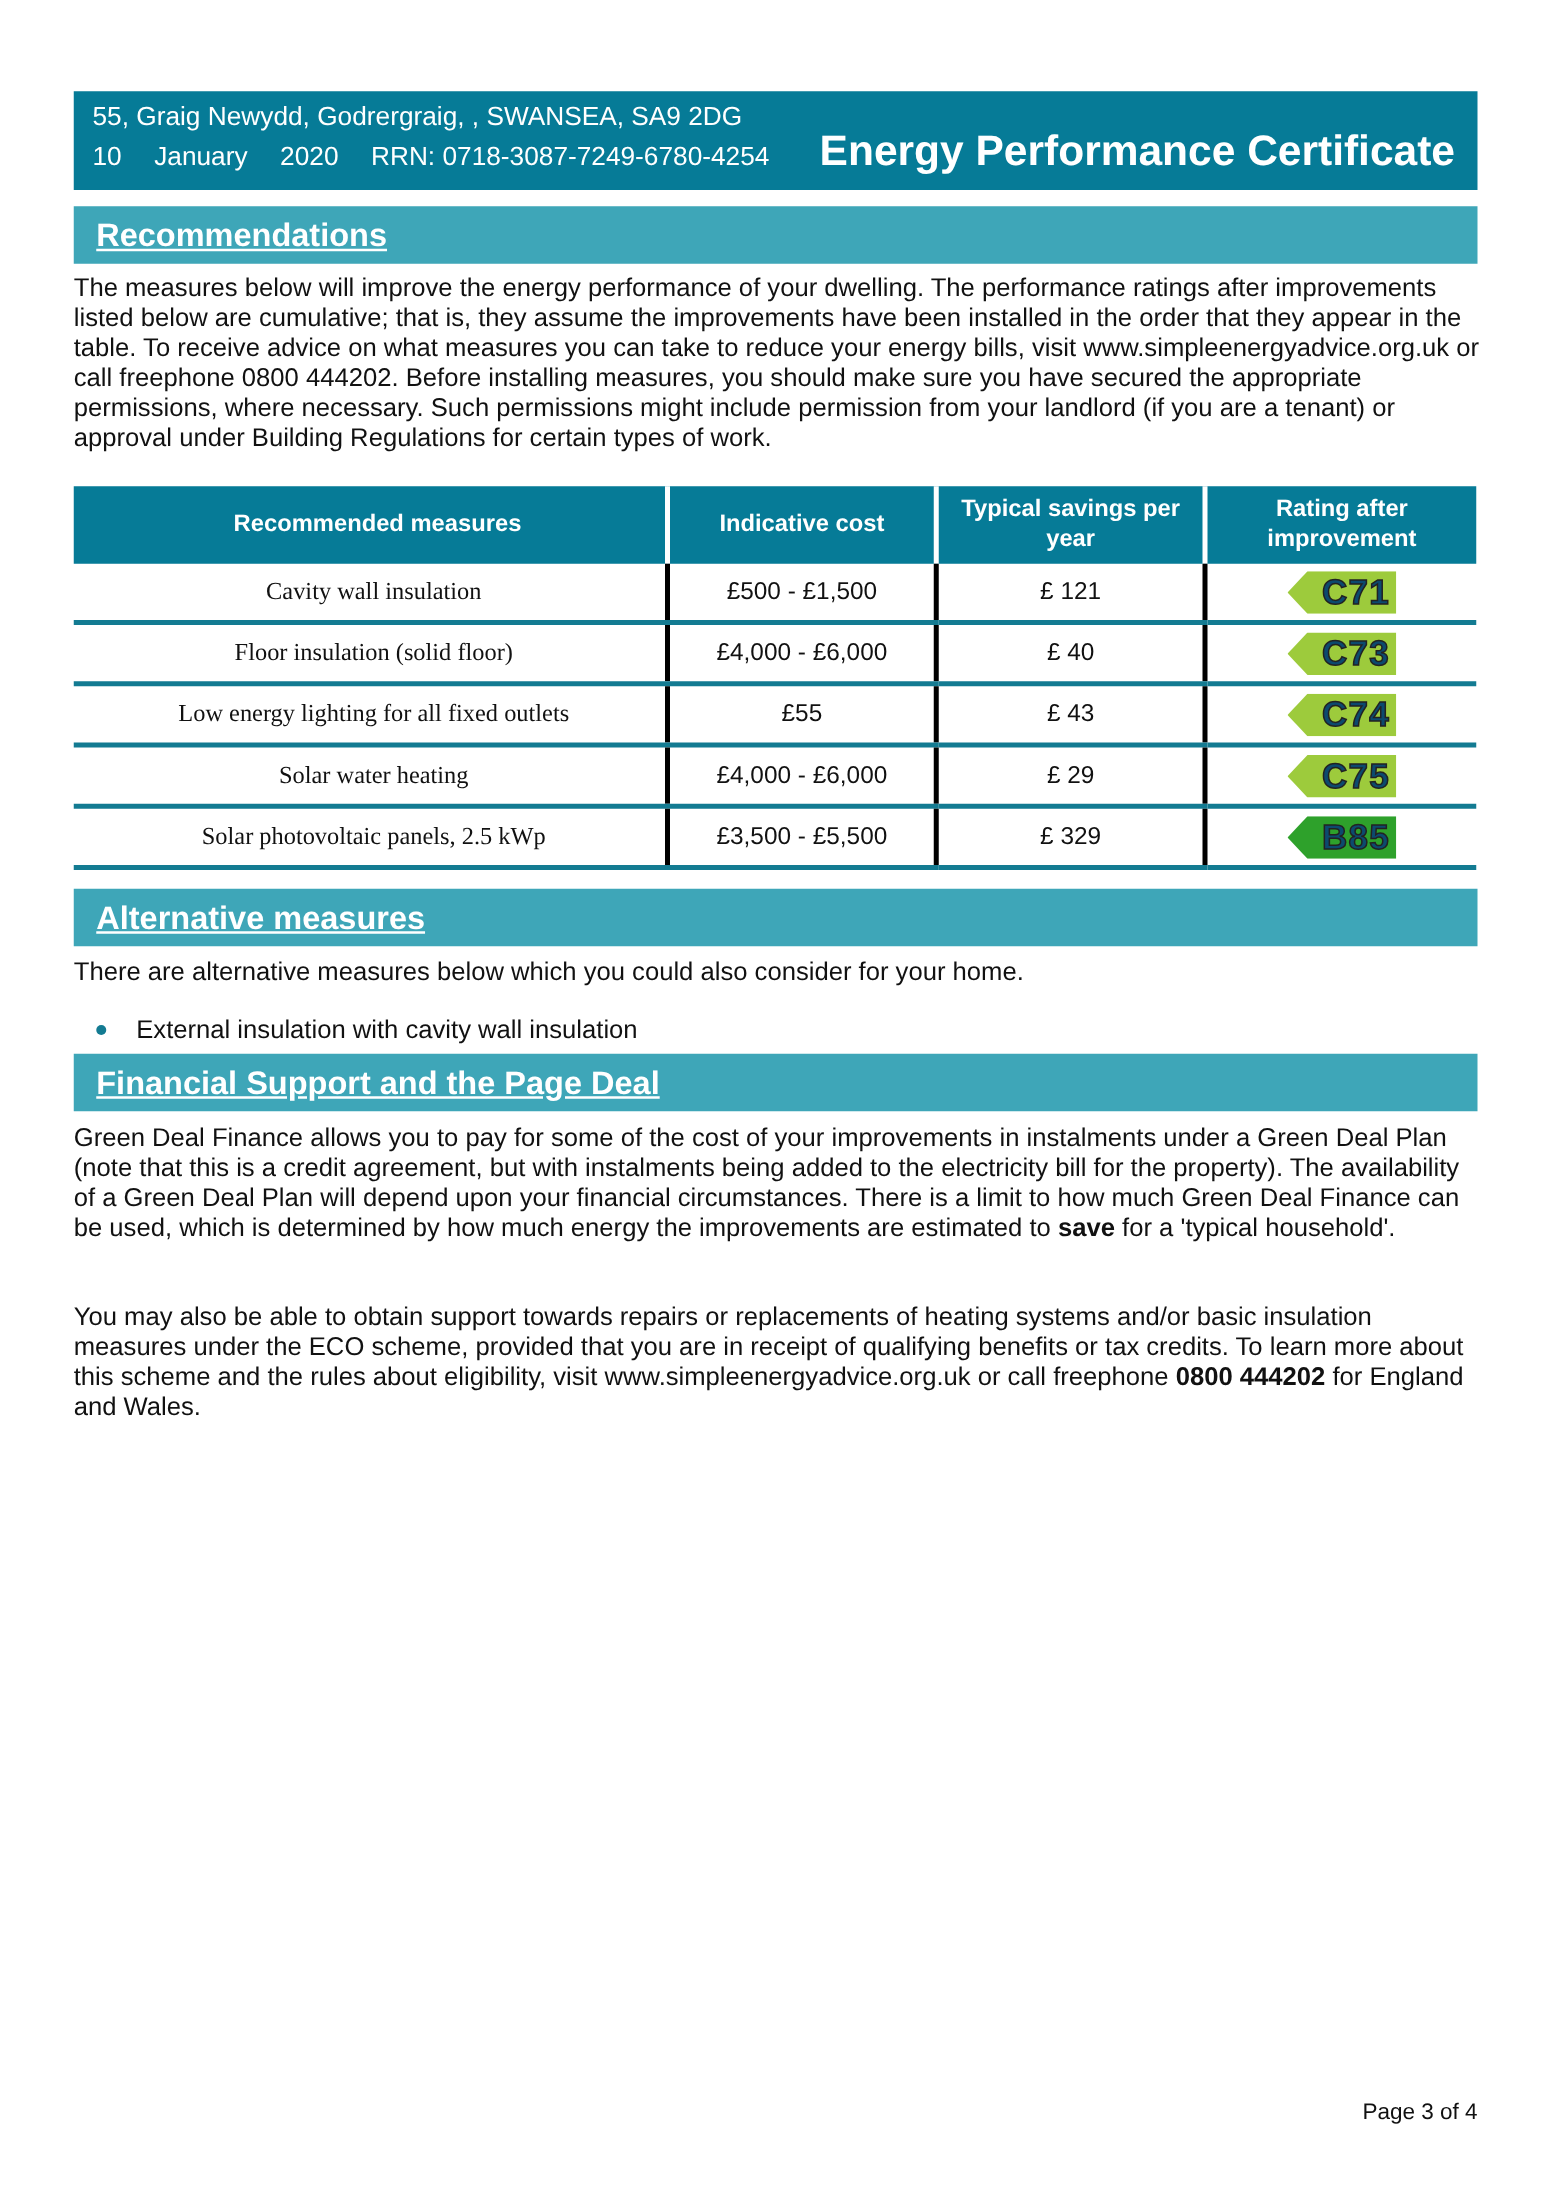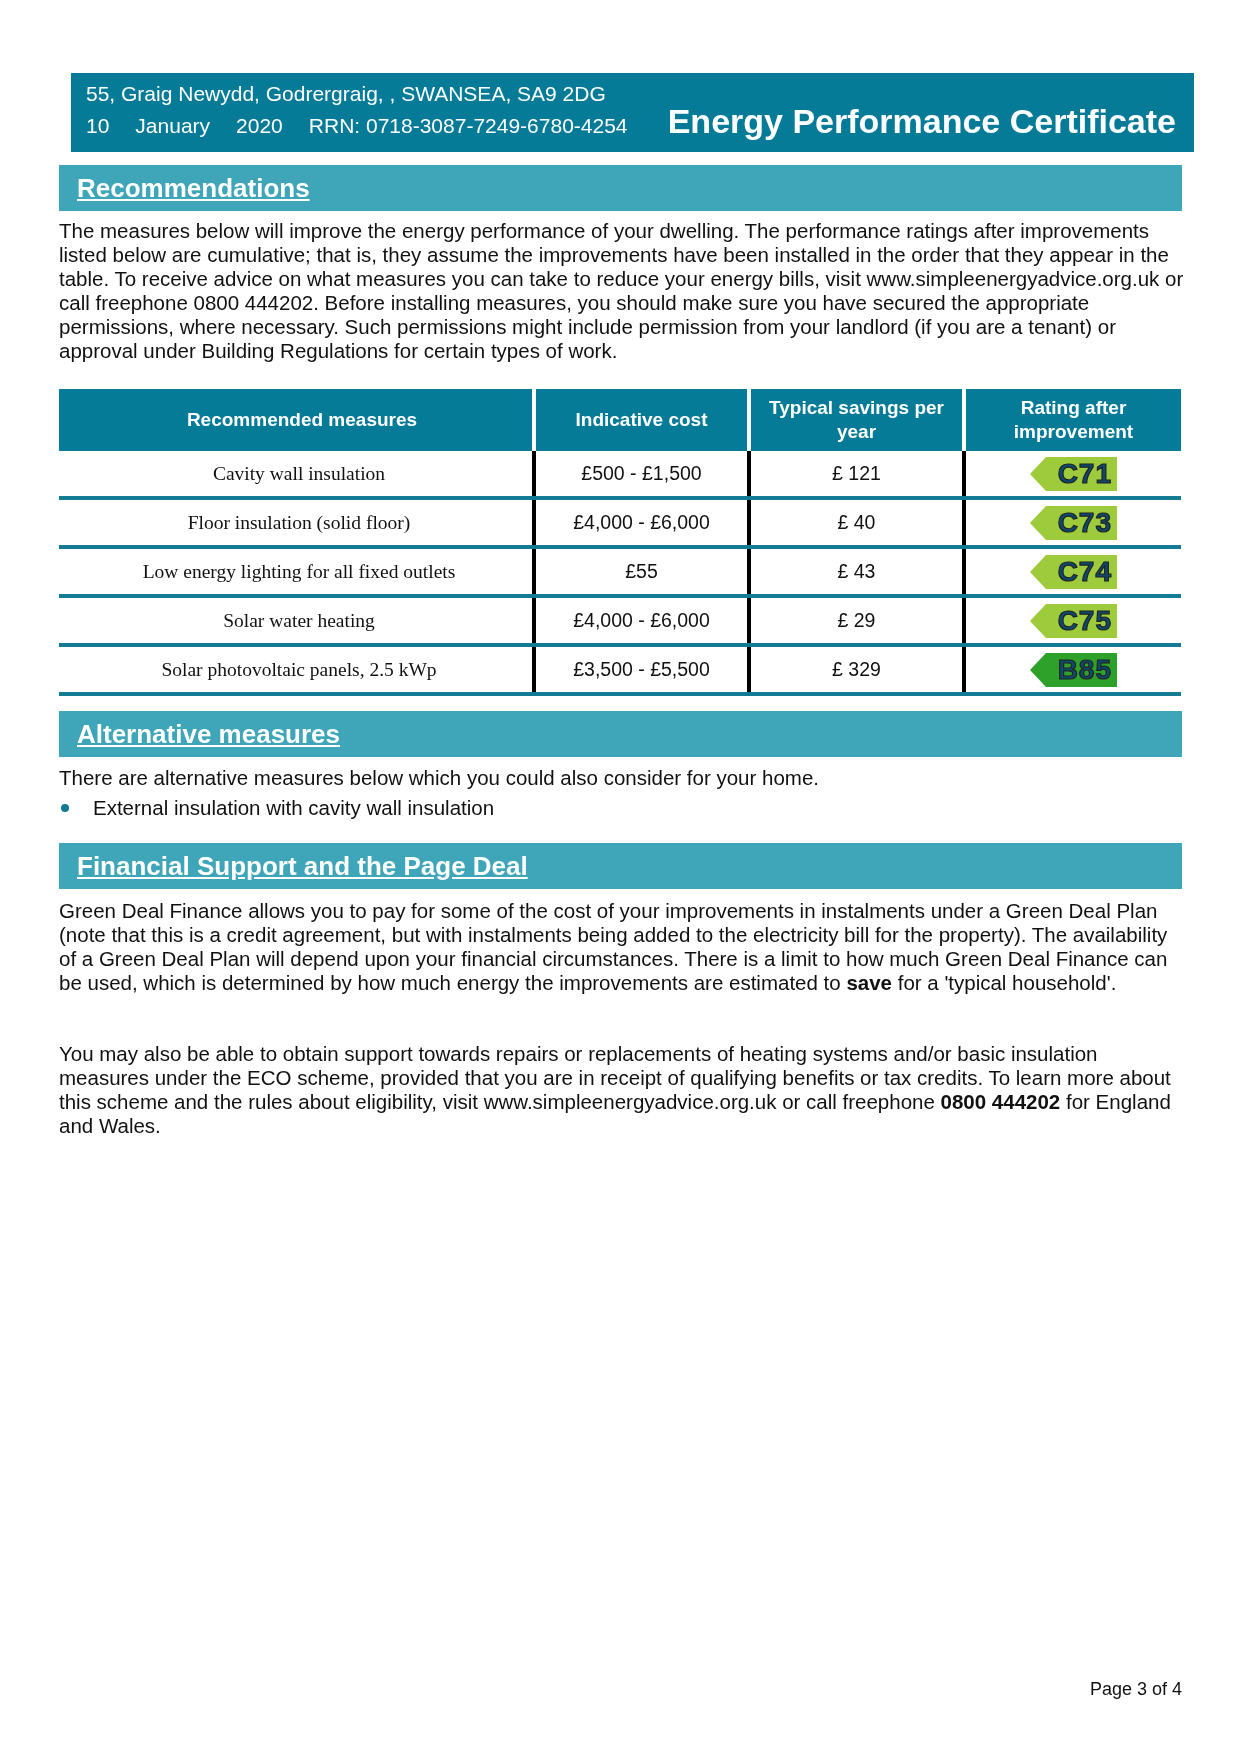--- a/index.html
+++ b/index.html
@@ -1,20 +1,20 @@
 <!DOCTYPE html>
 <html><head>
 <meta charset="utf-8">
 <style>
   html, body { margin: 0; padding: 0; background: #ffffff; }
   body { width: 1240px; height: 1754px; position: relative; overflow: hidden;
          font-family: "Liberation Sans", sans-serif; color: #111111; }
 
   .header { position: absolute; left: 59px; top: 73px; width: 1123px; height: 79px;
-            background: #067b97; color: #ffffff; margin-left: 12px; }
+            background: #067b97; color: #ffffff; }
   .hdr-addr { position: absolute; left: 15px; top: 8px; font-size: 21px; line-height: 26px; }
   .hdr-meta { position: absolute; left: 15px; top: 40px; font-size: 21px; line-height: 26px; white-space: pre; }
   .hdr-meta span { margin-right: 26px; }
   .hdr-title { position: absolute; right: 18px; top: 33px; font-size: 34px; font-weight: bold; line-height: 30px; }
 
   .section-bar { position: absolute; left: 59px; width: 1123px; height: 46px; background: #3ea6b8; color: #ffffff; }
   .section-bar h2 { margin: 0; position: absolute; left: 18px; top: 8px; font-size: 26px; font-weight: bold; line-height: 30px; text-decoration: underline; }
 
   .para { position: absolute; left: 59px; width: 1126px; font-size: 20.5px; line-height: 24px; margin: 0; }
   .para b { font-weight: bold; }
@@ -28,21 +28,21 @@
                       border-left: 4px solid #000000; text-align: center; }
   table.measures td:first-child { border-left: none; text-align: center; padding-left: 7px; font-family: Liberation Serif, serif; }
   table.measures td:last-child { position: relative; }
 
   .badge { position: absolute; left: 64px; top: 6px; height: 34px; width: 87px; }
   .badge svg { display: block; }
   .badge-text { position: absolute; right: 5px; top: 0; height: 34px; line-height: 34px; font-size: 28px;
                 font-weight: bold; color: #0c4a6e; letter-spacing: 1px;
                 -webkit-text-stroke: 1.2px #222222; }
 
-  .bullet-list { position: absolute; left: 59px; top: 795px; margin: 0; padding: 0; list-style: none; }
+  .bullet-list { position: absolute; left: 59px; top: 795px; margin: 16px; padding: 0; list-style: none; }
   .bullet-list li { position: relative; padding-left: 34px; font-size: 20.5px; line-height: 26px; }
   .bullet-dot { position: absolute; left: 2px; top: 9px; width: 8px; height: 8px; border-radius: 50%; background: #137b92; }
 
   .footer { position: absolute; right: 58px; top: 1677px; font-size: 18px; line-height: 24px; }
 </style>
 </head>
 <body>
 
 <div class="header">
   <div class="hdr-addr">55, Graig Newydd, Godrergraig, , SWANSEA, SA9 2DG</div>

